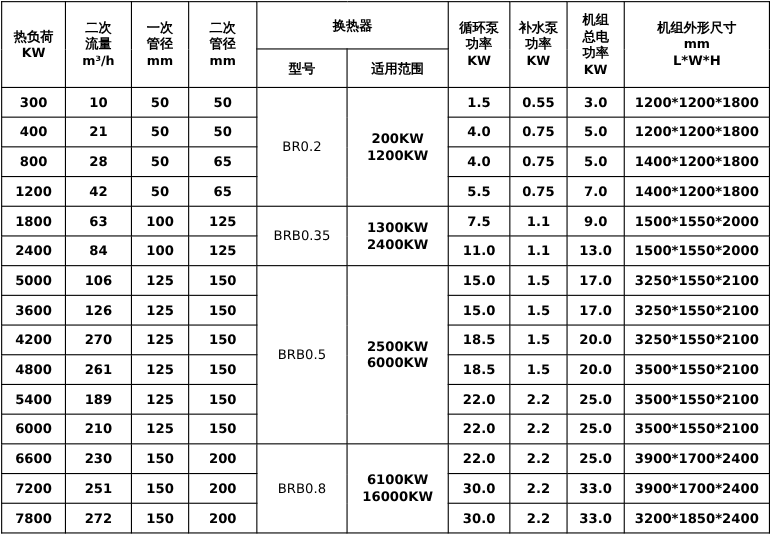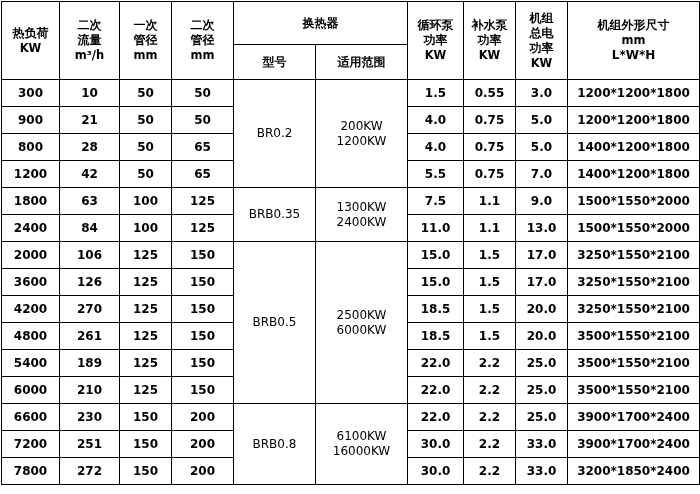--- a/index.html
+++ b/index.html
@@ -58,21 +58,21 @@
     height: 26px;
     font-size: 12.5px;
     font-weight: bold;
   }
   td.model {
     font-size: 13px;
     font-weight: normal;
   }
   td.range {
     font-size: 12.5px;
-    font-weight: normal;
+    font-weight: bold;
     line-height: 1.45;
   }
   td.range span {
     display: block;
   }
   .col-load   { width: 58px; }
   .col-flow2  { width: 60px; }
   .col-pipe1  { width: 52px; }
   .col-pipe2  { width: 62px; }
   .col-model  { width: 82px; }
@@ -166,21 +166,21 @@
             <span>200KW</span>
             <span>1200KW</span>
           </td>
           <td class="data">1.5</td>
           <td class="data">0.55</td>
           <td class="data">3.0</td>
           <td class="data">1200*1200*1800</td>
           <td class="data">800</td>
         </tr>
         <tr>
-          <td class="data">900</td>
+          <td class="data">400</td>
           <td class="data">21</td>
           <td class="data">50</td>
           <td class="data">50</td>
           <td class="data">4.0</td>
           <td class="data">0.75</td>
           <td class="data">5.0</td>
           <td class="data">1200*1200*1800</td>
           <td class="data">900</td>
         </tr>
         <tr>
@@ -226,21 +226,21 @@
           <td class="data">84</td>
           <td class="data">100</td>
           <td class="data">125</td>
           <td class="data">11.0</td>
           <td class="data">1.1</td>
           <td class="data">13.0</td>
           <td class="data">1500*1550*2000</td>
           <td class="data">2000</td>
         </tr>
         <tr>
-          <td class="data">2000</td>
+          <td class="data">5000</td>
           <td class="data">106</td>
           <td class="data">125</td>
           <td class="data">150</td>
           <td class="data model" rowspan="6">BRB0.5</td>
           <td class="data range" rowspan="6">
             <span>2500KW</span>
             <span>6000KW</span>
           </td>
           <td class="data">15.0</td>
           <td class="data">1.5</td>

